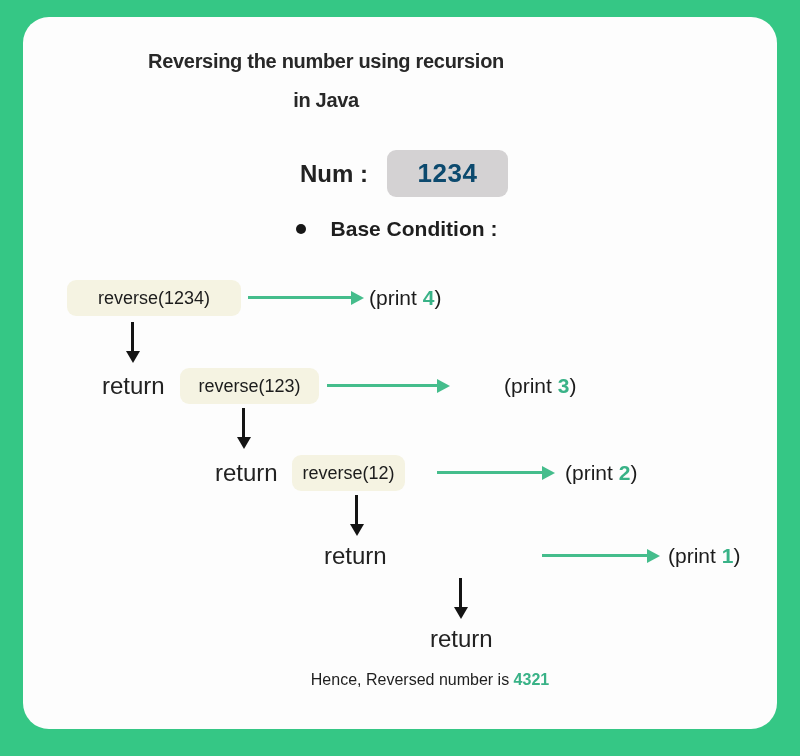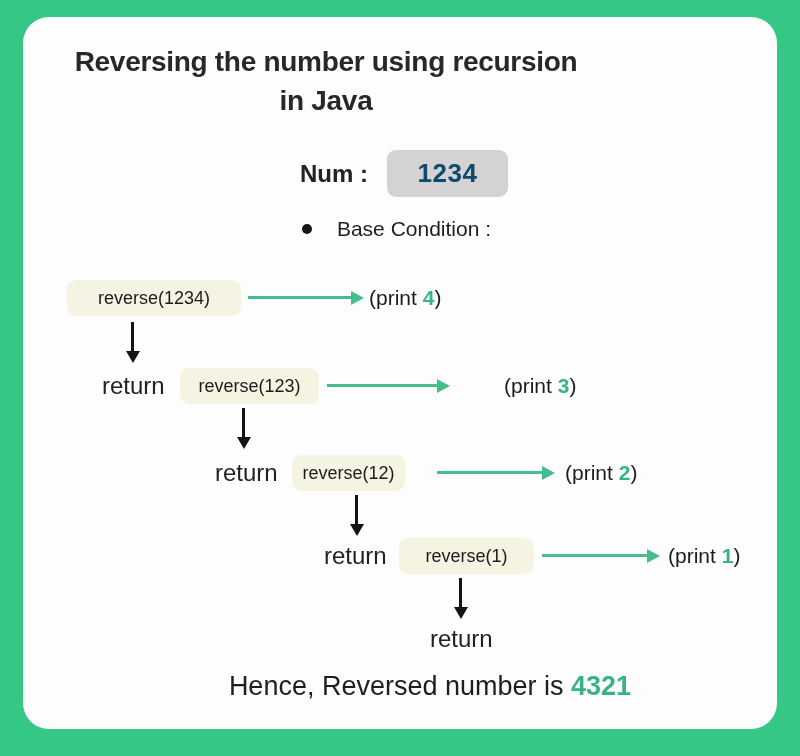--- a/index.html
+++ b/index.html
@@ -14,21 +14,21 @@
   .card {
     position: absolute; left: 23px; top: 17px;
     width: 754px; height: 712px;
     background: #fdfdfd;
     border-radius: 26px;
   }
 
   .title {
     position: absolute; left: 0; top: 42px; width: 652px;
     text-align: center;
-    font-weight: 700; font-size: 28px; line-height: 39px;
+    font-weight: 700; font-size: 20px; line-height: 39px;
     letter-spacing: -0.3px; color: #282828;
   }
   .title span { display: block; }
 
   .num-label {
     position: absolute; left: 300px; top: 150px; height: 47px;
     line-height: 47px; font-size: 24px; font-weight: 700; color: #222;
   }
   .num-box {
     position: absolute; left: 387px; top: 150px;
@@ -41,21 +41,21 @@
 
   .base-condition {
     position: absolute; left: 0; top: 217px; width: 800px;
     display: flex; align-items: center; justify-content: center;
     font-size: 21px; color: #1e1e1e;
   }
   .bullet {
     width: 10px; height: 10px; border-radius: 50%;
     background: #171717; margin-right: 9px; flex: 0 0 auto;
   }
-  .bc-label { font-weight: 400; margin-right: 7px; margin-left: 16px; }
+  .bc-label { font-weight: 700; margin-right: 7px; margin-left: 16px; }
 
   .call-box {
     position: absolute; height: 36px;
     background: var(--box-cream, #f5f3e2);
     border-radius: 9px;
     display: flex; align-items: center; justify-content: center;
     font-size: 18px; color: #1c1c1c;
   }
   .return-label, .final-return {
     position: absolute; font-size: 24px; color: #222; line-height: 28px;
@@ -86,21 +86,21 @@
     content: ""; position: absolute; bottom: -11px; left: -5.5px;
     width: 0; height: 0;
     border-top: 12px solid #141414;
     border-left: 7px solid transparent;
     border-right: 7px solid transparent;
   }
 
   .conclusion {
     position: absolute; left: 0; top: 671px; width: 800px;
     box-sizing: border-box; padding-left: 60px;
-    text-align: center; font-size: 27px; color: #1e1e1e;
+    text-align: center; font-size: 16px; color: #1e1e1e;
   }
 </style>
 </head>
 <body>
 
 <div class="stage">
 
   <div class="card"></div>
 
   <div class="title">
@@ -129,21 +129,20 @@
   <div class="print-label" style="left:458px; top:371px;margin-left:46px;"><span>(print </span><span class="print-digit">3</span><span>)</span></div>
   <div class="varrow" style="left:242px; top:408px; height:30px;"></div>
 
   <div class="return-label" style="left:215px; top:459px;">return</div>
   <div class="call-box" style="left:292px; top:455px; width:113px;">reverse(12)</div>
   <div class="harrow" style="left:437px; top:471px; width:105px;"></div>
   <div class="print-label" style="left:565px; top:458px;"><span>(print </span><span class="print-digit">2</span><span>)</span></div>
   <div class="varrow" style="left:355px; top:495px; height:30px;"></div>
 
   <div class="return-label" style="left:324px; top:542px;">return</div>
-  <div class="call-box" style="left:399px; top:538px; width:135px;">reverse(1)</div>
   <div class="harrow" style="left:542px; top:554px; width:105px;"></div>
   <div class="print-label" style="left:668px; top:541px;"><span>(print </span><span class="print-digit">1</span><span>)</span></div>
   <div class="varrow" style="left:459px; top:578px; height:30px;"></div>
 
   <div class="final-return" style="left:430px; top:625px;">return</div>
 
   <div class="conclusion"><span>Hence, Reversed number is </span><span class="result">4321</span></div>
 
 </div>
 

